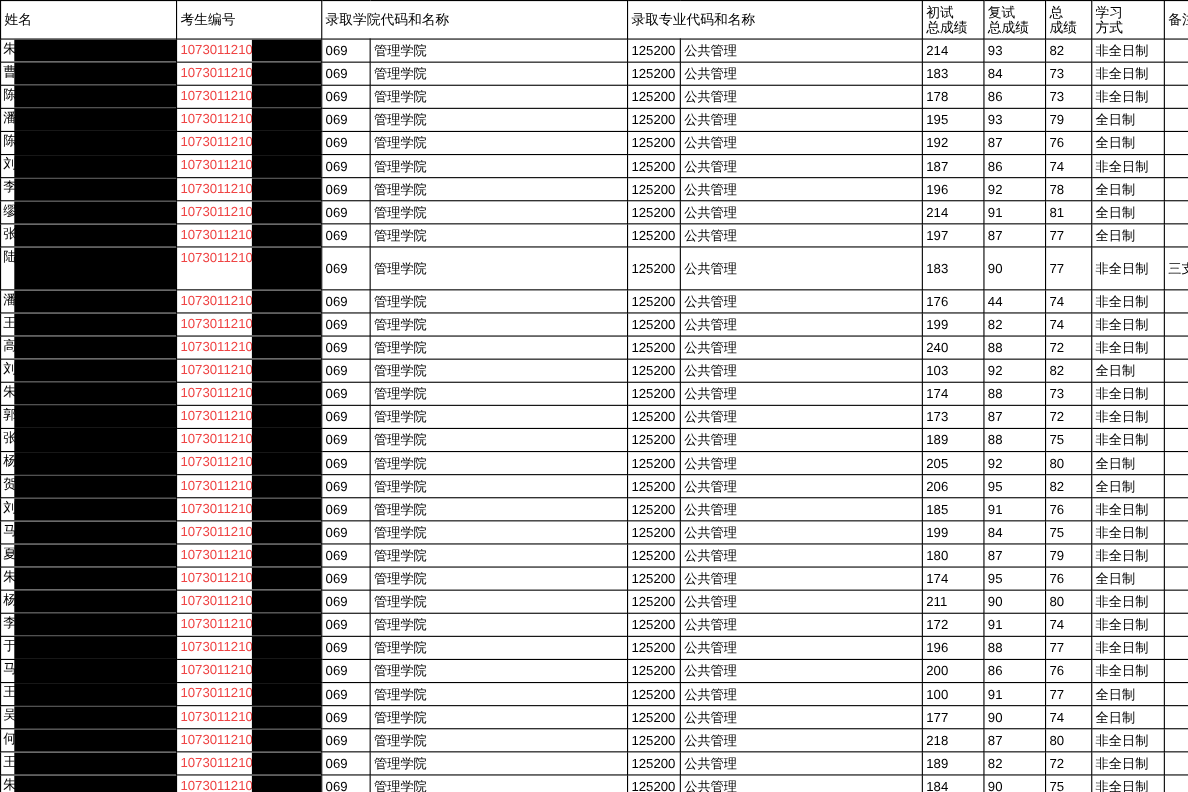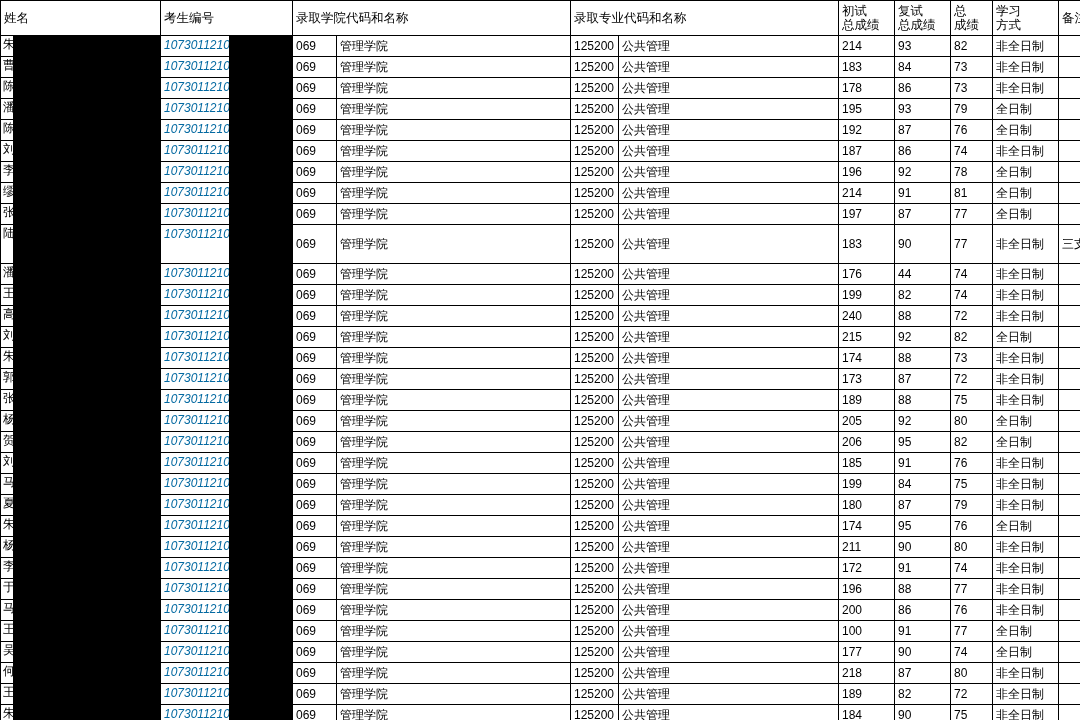--- a/index.html
+++ b/index.html
@@ -73,23 +73,22 @@
   }
   .cell-id {
     position: relative;
     padding: 0;
   }
   .id-text {
     position: absolute;
     left: 3px;
     top: 2px;
     font-size: 12px;
-    color: #0369a1;
+    color: #ef4444;
     z-index: 0;
-    font-style: italic;
   }
   .id-bar {
     position: absolute;
     left: 68px;
     top: 0;
     right: 0;
     bottom: 0;
     background: #000;
     z-index: 1;
   }
@@ -409,21 +408,21 @@
             <span class="name-bar"></span>
           </td>
           <td class="cell-id">
             <span class="id-text">1073011210</span>
             <span class="id-bar"></span>
           </td>
           <td>069</td>
           <td>管理学院</td>
           <td>125200</td>
           <td>公共管理</td>
-          <td>215</td>
+          <td>103</td>
           <td>92</td>
           <td>82</td>
           <td>全日制</td>
           <td class="wrap"></td>
         </tr>
         <tr>
           <td class="cell-name">
             <span class="name-text">朱</span>
             <span class="name-bar"></span>
           </td>

